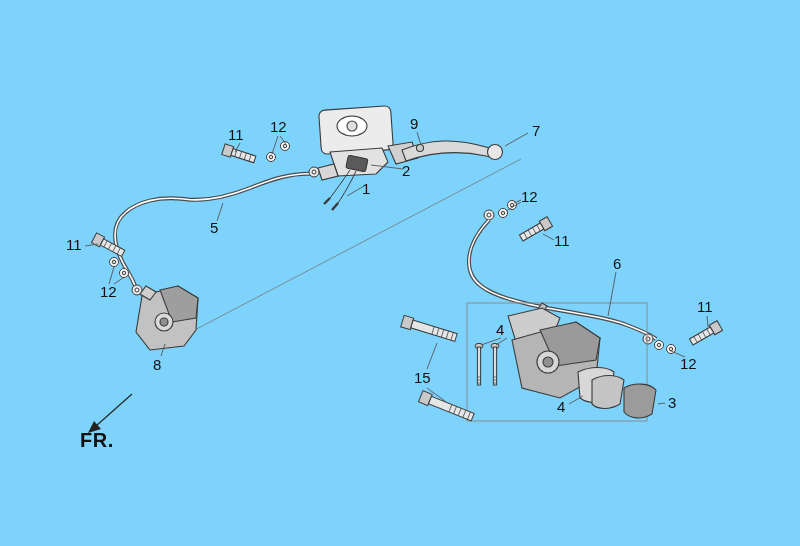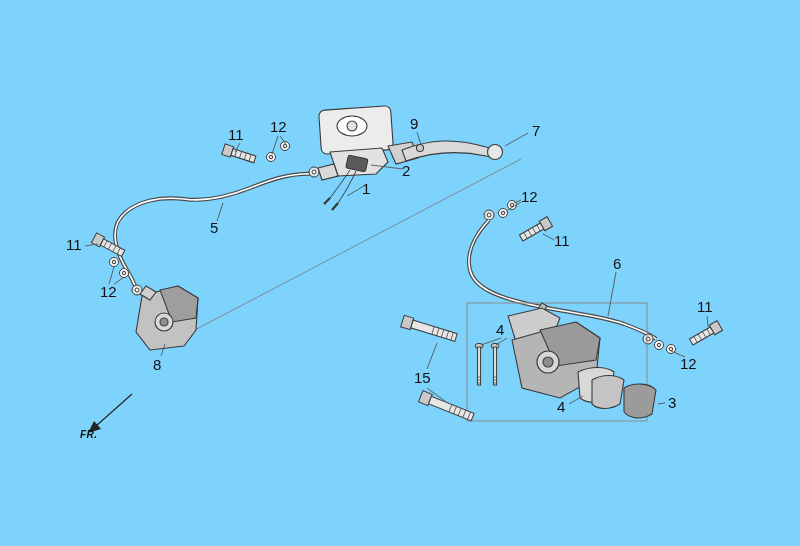--- a/index.html
+++ b/index.html
@@ -12,25 +12,24 @@
   }
   .canvas svg{position:absolute;left:0;top:0;}
   .callout{
     position:absolute;
     font-size:15px;
     line-height:1;
     color:#111111;
   }
   .fr{
     position:absolute;
-    font-size:10px;
+    font-size:20px;
     font-weight:bold;
     letter-spacing:.5px;
     color:#111111;
-    font-style:italic;
   }
 </style>
 </head>
 <body>
 
 <div class="canvas">
 
   <svg width="800" height="546" viewBox="0 0 800 546">
     <defs>
       <g id="bolt-sm" stroke="#3a3a3a" stroke-width="1">

